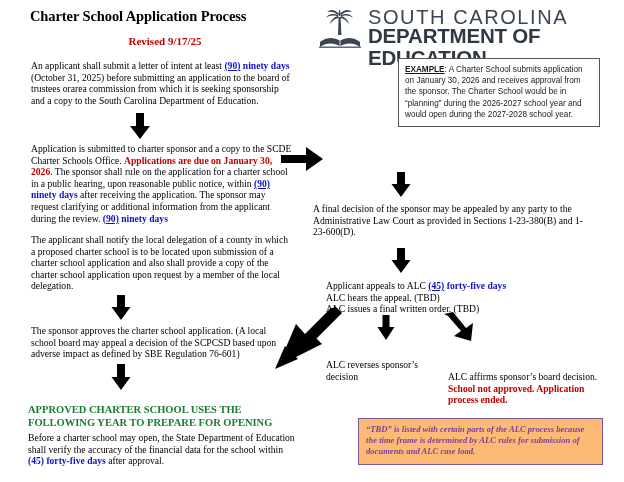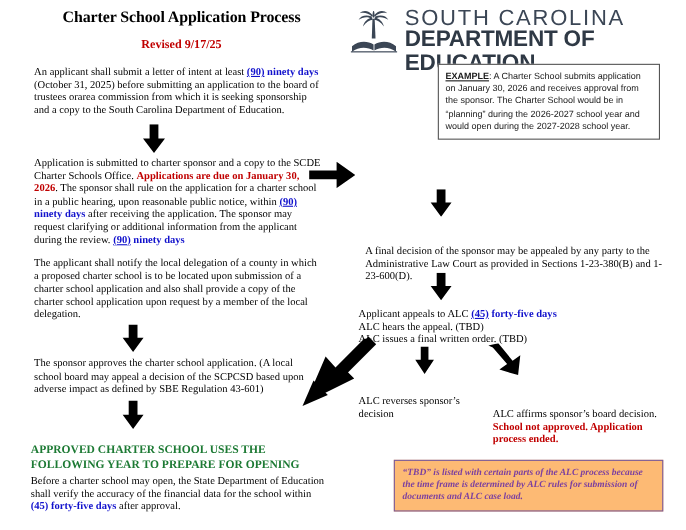--- a/index.html
+++ b/index.html
@@ -10,21 +10,20 @@
     color:#000000;
     position:relative;
     overflow:hidden;
   }
   .page{position:relative;width:624px;height:482px;}
   .abs{position:absolute;}
 
   
   .title{
     left:30px;top:8px;width:270px;
-    text-align:center;
     font-weight:bold;
     font-size:14.5px;
     letter-spacing:-0.1px;
     color:#000;
   }
   .subtitle{
     left:30px;top:35px;width:270px;
     text-align:center;
     font-weight:bold;
     font-size:11px;
@@ -147,21 +146,21 @@
   <div class="abs blk" style="left:31px;top:143px;width:262px;">Application is submitted to charter sponsor and a copy to the SCDE Charter Schools Office.  <span class="red">Applications are due on January 30, 2026</span>.  The sponsor shall rule on the application for a charter school in a public hearing, upon reasonable public notice, within <span class="blue"><u>(90)</u></span><span class="blue"> ninety days</span> after receiving the application. The sponsor may request clarifying or additional information from the applicant during the review. <span class="blue"><u>(90)</u></span><span class="blue"> ninety days</span></div>
 
   <div class="abs blk" style="left:31px;top:234px;width:262px;">The applicant shall notify the local delegation of a county in which a proposed charter school is to be located upon submission of a charter school application and also shall provide a copy of the charter school application upon request by a member of the local delegation.</div>
 
   <div class="abs arrow" style="left:108px;top:295px;">
     <svg width="26" height="25" viewBox="0 0 26 25">
         <path d="M9 0 h8 v12 h5.5 l-9.5 13 l-9.5 -13 h5.5 z" fill="#000"></path>
       </svg>
   </div>
 
-  <div class="abs blk" style="left:31px;top:325px;width:262px;">The sponsor approves the charter school application. (A local school board may appeal a decision of the SCPCSD based upon adverse impact as defined by SBE Regulation 43-601)</div>
+  <div class="abs blk" style="left:31px;top:325px;width:262px;">The sponsor approves the charter school application. (A local school board may appeal a decision of the SCPCSD based upon adverse impact as defined by SBE Regulation 76-601)</div>
 
   <div class="abs arrow" style="left:108px;top:364px;">
     <svg width="26" height="26" viewBox="0 0 26 26">
         <path d="M9 0 h8 v13 h5.5 l-9.5 13 l-9.5 -13 h5.5 z" fill="#000"></path>
       </svg>
   </div>
 
   <div class="abs green-head" style="left:28px;top:404px;width:268px;">APPROVED CHARTER SCHOOL USES THE FOLLOWING YEAR TO PREPARE FOR OPENING</div>
 
   <div class="abs blk" style="left:28px;top:432px;width:268px;">Before a charter school may open, the State Department of Education shall verify the accuracy of the financial data for the school within <span class="blue">(45) forty-five days</span> after approval.</div>
@@ -184,21 +183,21 @@
     <div class="etxt"><u>EXAMPLE</u><span>: A Charter School submits application on January 30, 2026 and receives approval from the sponsor. The Charter School would be in “planning” during the 2026-2027 school year and would open during the 2027-2028 school year.</span></div>
   </div>
 
 
   <div class="abs arrow" style="left:388px;top:172px;">
     <svg width="26" height="25" viewBox="0 0 26 25">
         <path d="M9 0 h8 v12 h5.5 l-9.5 13 l-9.5 -13 h5.5 z" fill="#000"></path>
       </svg>
   </div>
 
-  <div class="abs blk" style="left:332px;top:203px;width:282px;margin-top:20px;">A final decision of the sponsor may be appealed by any party to the Administrative Law Court as provided in Sections 1-23-380(B) and 1-23-600(D).</div>
+  <div class="abs blk" style="left:313px;top:203px;width:282px;">A final decision of the sponsor may be appealed by any party to the Administrative Law Court as provided in Sections 1-23-380(B) and 1-23-600(D).</div>
 
   <div class="abs arrow" style="left:388px;top:248px;">
     <svg width="26" height="25" viewBox="0 0 26 25">
         <path d="M9 0 h8 v12 h5.5 l-9.5 13 l-9.5 -13 h5.5 z" fill="#000"></path>
       </svg>
   </div>
 
   <div class="abs blk" style="left:326px;top:280px;width:282px;white-space:pre-line;">Applicant appeals to ALC <span class="blue"><u>(45)</u></span><span class="blue"> forty-five days</span>
 ALC hears the appeal. (TBD)
 ALC issues a final written order. (TBD)</div>

